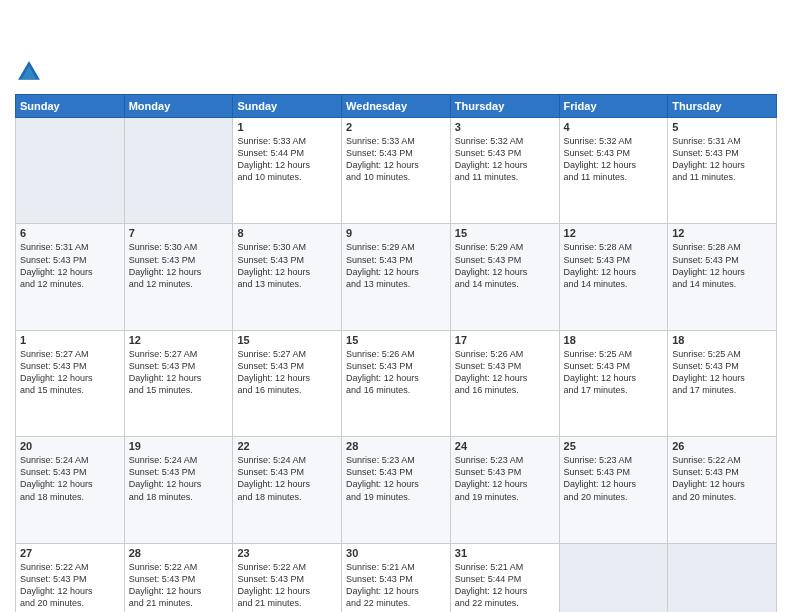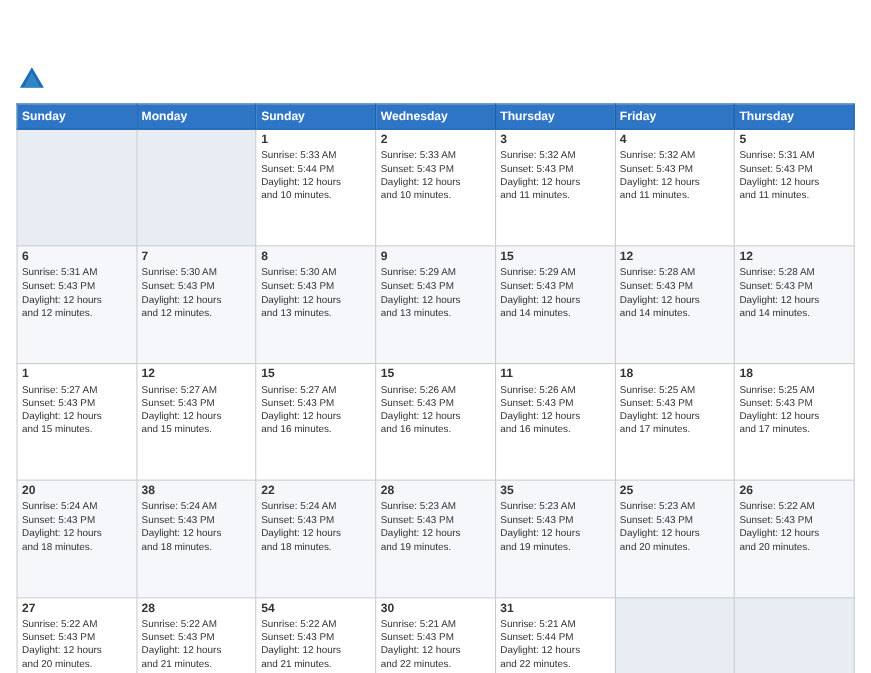--- a/index.html
+++ b/index.html
@@ -246,21 +246,21 @@
 and 16 minutes.</div>
           </td>
           <td>
             <span class="day-num">15</span>
             <div class="cell-info" style="white-space: pre-line;">Sunrise: 5:26 AM
 Sunset: 5:43 PM
 Daylight: 12 hours
 and 16 minutes.</div>
           </td>
           <td>
-            <span class="day-num">11</span>
+            <span class="day-num">17</span>
             <div class="cell-info" style="white-space: pre-line;">Sunrise: 5:26 AM
 Sunset: 5:43 PM
 Daylight: 12 hours
 and 16 minutes.</div>
           </td>
           <td>
             <span class="day-num">18</span>
             <div class="cell-info" style="white-space: pre-line;">Sunrise: 5:25 AM
 Sunset: 5:43 PM
 Daylight: 12 hours
@@ -276,42 +276,42 @@
         </tr>
         <tr>
           <td>
             <span class="day-num">20</span>
             <div class="cell-info" style="white-space: pre-line;">Sunrise: 5:24 AM
 Sunset: 5:43 PM
 Daylight: 12 hours
 and 18 minutes.</div>
           </td>
           <td>
-            <span class="day-num">38</span>
+            <span class="day-num">19</span>
             <div class="cell-info" style="white-space: pre-line;">Sunrise: 5:24 AM
 Sunset: 5:43 PM
 Daylight: 12 hours
 and 18 minutes.</div>
           </td>
           <td>
             <span class="day-num">22</span>
             <div class="cell-info" style="white-space: pre-line;">Sunrise: 5:24 AM
 Sunset: 5:43 PM
 Daylight: 12 hours
 and 18 minutes.</div>
           </td>
           <td>
             <span class="day-num">28</span>
             <div class="cell-info" style="white-space: pre-line;">Sunrise: 5:23 AM
 Sunset: 5:43 PM
 Daylight: 12 hours
 and 19 minutes.</div>
           </td>
           <td>
-            <span class="day-num">35</span>
+            <span class="day-num">24</span>
             <div class="cell-info" style="white-space: pre-line;">Sunrise: 5:23 AM
 Sunset: 5:43 PM
 Daylight: 12 hours
 and 19 minutes.</div>
           </td>
           <td>
             <span class="day-num">25</span>
             <div class="cell-info" style="white-space: pre-line;">Sunrise: 5:23 AM
 Sunset: 5:43 PM
 Daylight: 12 hours
@@ -334,21 +334,21 @@
 and 20 minutes.</div>
           </td>
           <td>
             <span class="day-num">28</span>
             <div class="cell-info" style="white-space: pre-line;">Sunrise: 5:22 AM
 Sunset: 5:43 PM
 Daylight: 12 hours
 and 21 minutes.</div>
           </td>
           <td>
-            <span class="day-num">54</span>
+            <span class="day-num">23</span>
             <div class="cell-info" style="white-space: pre-line;">Sunrise: 5:22 AM
 Sunset: 5:43 PM
 Daylight: 12 hours
 and 21 minutes.</div>
           </td>
           <td>
             <span class="day-num">30</span>
             <div class="cell-info" style="white-space: pre-line;">Sunrise: 5:21 AM
 Sunset: 5:43 PM
 Daylight: 12 hours

